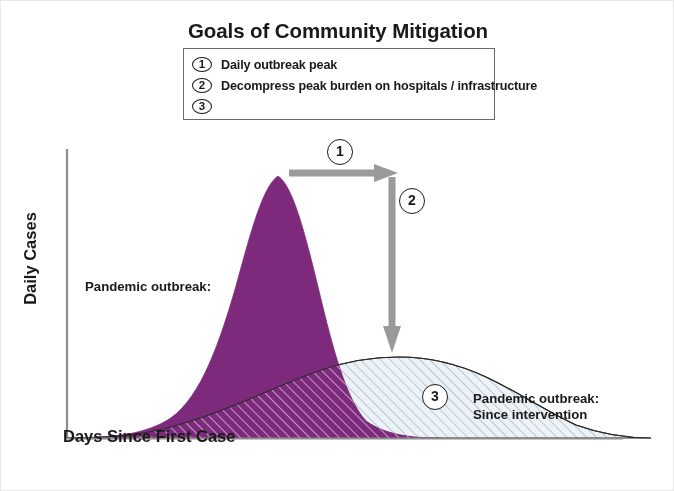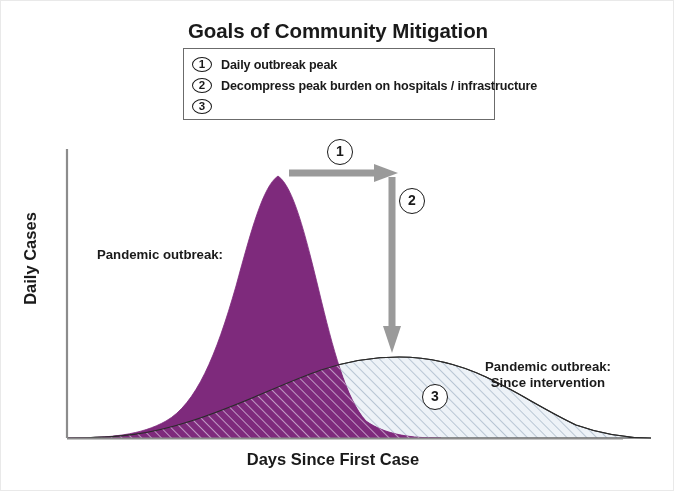--- a/index.html
+++ b/index.html
@@ -99,32 +99,31 @@
     left: -26px;
     top: 248px;
     width: 110px;
     text-align: center;
     transform: rotate(-90deg);
     transform-origin: center center;
   }
   #x-axis-label {
     position: absolute;
     left: 62px;
-    top: 449px;
+    top: 426px;
     width: 540px;
-    text-align: center;
   }
   .curve-label {
     position: absolute;
     font-size: 13.2px;
     font-weight: bold;
     color: #1a1a1a;
     line-height: 16px;
-    text-align: center;
     white-space: nowrap;
+    margin-top: 32px;
   }
   #label-no-intervention {
     left: 84px;
     top: 246px;
     width: 150px;
   }
   #label-with-intervention {
     left: 472px;
     top: 358px;
     width: 150px;

